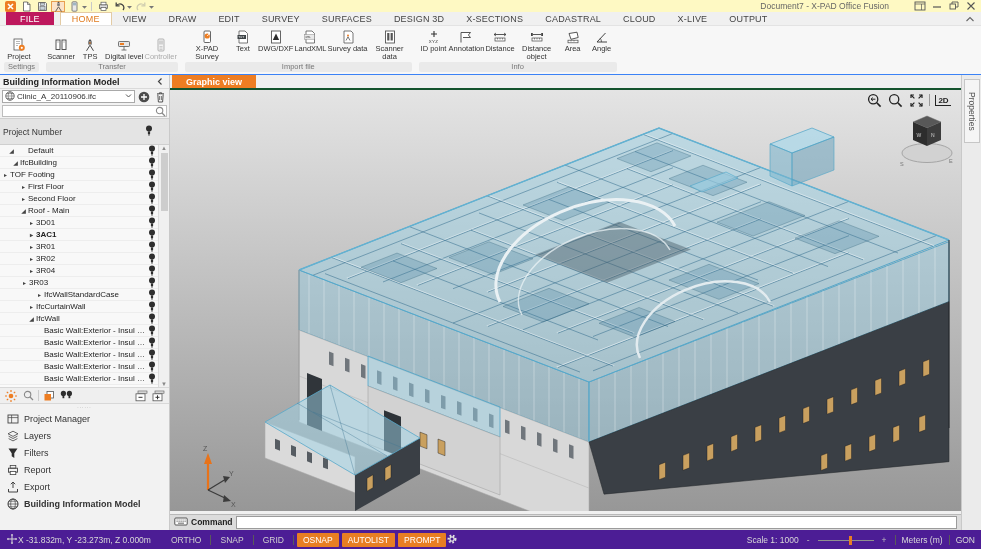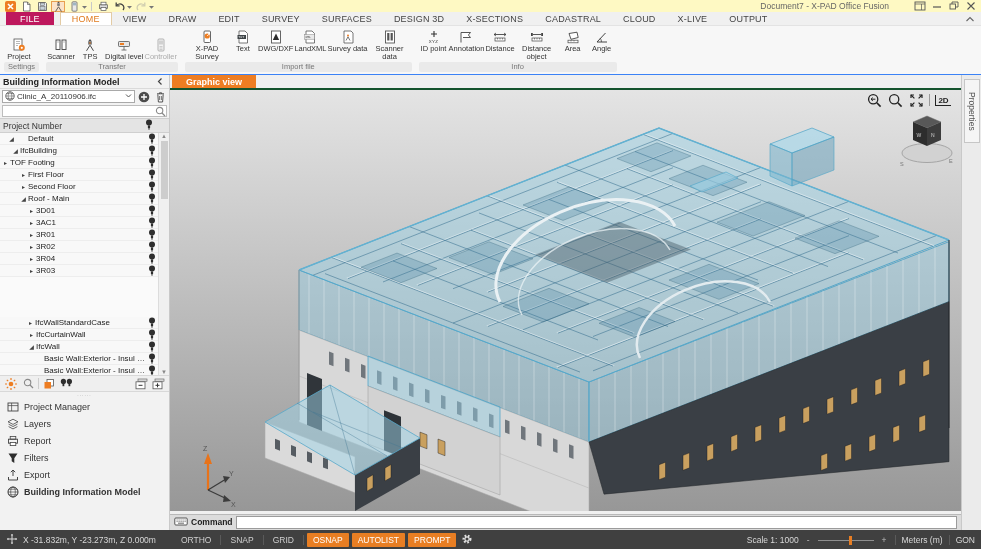--- a/index.html
+++ b/index.html
@@ -37,21 +37,21 @@
 
 .leftpanel{width:170px;background:#f2f2f2;border-right:1px solid #c9c9c9;display:flex;flex-direction:column}
 .lp-head{height:14px;display:flex;align-items:center;padding:0 3px;font-weight:bold;font-size:9px;color:#222;border-bottom:1px solid #dadada}
 .lp-head .lp-col{margin-left:auto;width:12px;display:flex;justify-content:center}
 .lp-row{display:flex;align-items:center;padding:1px 2px;gap:2px}
 .lp-select{flex:1;height:13px;background:#fff;border:1px solid #a9a9a9;display:flex;align-items:center;padding:0 2px;gap:2px;font-size:8px;overflow:hidden;white-space:nowrap}
 .lp-selval{flex:1;overflow:hidden;text-overflow:ellipsis}
 .lp-tool{width:14px;height:13px;display:flex;align-items:center;justify-content:center}
 .lp-search{flex:1;height:12px;border:1px solid #bdbdbd;background:#fff;font-size:8px;padding:0 12px 0 3px;outline:none;font-family:"Liberation Sans",sans-serif}
 .lp-searchicon{margin-left:-14px;width:12px;display:flex;align-items:center}
-.tree-head{height:15px;background:#e4e4e4;border:1px solid #cfcfcf;border-left:none;border-right:none;display:flex;align-items:center;padding:0 3px;font-size:8.5px;color:#333}
+.tree-head{height:27px;background:#e4e4e4;border:1px solid #cfcfcf;border-left:none;border-right:none;display:flex;align-items:center;padding:0 3px;font-size:8.5px;color:#333}
 .tree-head>span:last-child{margin-left:auto;margin-right:13px}
 .tree-wrap{height:242px;position:relative;background:#fafafa;overflow:hidden}
 #tree{position:absolute;left:0;top:0;right:11px}
 .trow{height:12px;display:flex;align-items:center;border-bottom:1px solid #ededed;background:#f8f8f8;font-size:8px;color:#222;white-space:nowrap}
 .texp{width:9px;font-size:6px;color:#444;text-align:center;flex:none}
 .tlabel{overflow:hidden;text-overflow:ellipsis;flex:1}
 .tbulb{flex:none;width:12px;display:flex;justify-content:center}
 .tree-scroll{position:absolute;right:0;top:0;bottom:0;width:11px;background:#f0f0f0;border-left:1px solid #dcdcdc;display:flex;flex-direction:column;align-items:center;font-size:6px;color:#888}
 .ts-thumb{width:7px;height:58px;background:#cdcdcd;margin-top:2px}
 .ts-dn{margin-top:auto}
@@ -73,21 +73,21 @@
 .vtsep{width:1px;height:12px;background:#9a9a9a}
 .vt2dtxt{font-size:8px;font-weight:bold;color:#222;border-left:1.5px solid #222;border-bottom:1.5px solid #222;padding:1px 2px 0 2px}
 .cmdbar{height:19px;background:#dcdcdc;border-top:1px solid #b9b9b9;display:flex;align-items:center;padding:0 4px;gap:3px}
 .cmdlabel{font-size:8.5px;font-weight:bold;color:#222;white-space:nowrap}
 .cmdinput{flex:1;height:13px;border:1px solid #9b9b9b;background:#fff;font-size:9px;padding:0 3px;outline:none;font-family:"Liberation Sans",sans-serif}
 
 .rightstrip{width:20px;background:#ebebeb;border-left:1px solid #c9c9c9}
 .proptab{margin-top:4px;margin-left:2px;width:16px;height:64px;background:#f5f5f5;border:1px solid #c6c6c6;display:flex;align-items:center;justify-content:center}
 .proptab span{writing-mode:vertical-rl;font-size:8.5px;color:#555}
 
-.statusbar{position:absolute;left:0;right:0;bottom:0;height:19px;background:#404040;display:flex;align-items:center;padding:0 6px;gap:5px;color:#d8d8d8;font-size:8.5px}
+.statusbar{position:absolute;left:0;right:0;bottom:0;height:19px;background:#4c1d95;display:flex;align-items:center;padding:0 6px;color:#d8d8d8;font-size:8.5px}
 .coords{white-space:nowrap;margin-right:14px}
 #toggles{display:flex;align-items:center;gap:3px}
 .tg{padding:0 6px;line-height:14px;color:#cfcfcf;white-space:nowrap}
 .tg.on{background:#E87E23;color:#fff;border-radius:1px}
 .sbsep{width:1px;height:10px;background:#5a5a5a}
 .sb-right{margin-left:auto;display:flex;align-items:center;gap:6px}
 .slider{position:relative;width:56px;height:10px}
 .slider .track{position:absolute;left:0;right:0;top:5px;height:1px;background:#8f8f8f}
 .slider .thumb{position:absolute;left:31px;top:1px;width:3px;height:9px;background:#E87E23}
 .sbbtn{color:#bdbdbd;padding:0 2px}
@@ -537,21 +537,21 @@
               <span class="texp">▸</span>
               <span class="tlabel">3D01</span>
               <span class="tbulb">
                 <svg width="8" height="11" viewBox="0 0 8 11">
                   <circle cx="4" cy="3.6" r="3" fill="#2e2e2e"></circle>
                   <rect x="2.9" y="6.4" width="2.2" height="2.6" fill="#2e2e2e"></rect>
                   <rect x="3.1" y="9.4" width="1.8" height="1" fill="#2e2e2e"></rect>
                 </svg>
               </span>
             </div>
-            <div class="trow" style="padding-left: 27px;">
+            <div class="trow" style="padding-left: 27px; font-weight: bold;">
               <span class="texp">▸</span>
               <span class="tlabel">3AC1</span>
               <span class="tbulb">
                 <svg width="8" height="11" viewBox="0 0 8 11">
                   <circle cx="4" cy="3.6" r="3" fill="#2e2e2e"></circle>
                   <rect x="2.9" y="6.4" width="2.2" height="2.6" fill="#2e2e2e"></rect>
                   <rect x="3.1" y="9.4" width="1.8" height="1" fill="#2e2e2e"></rect>
                 </svg>
               </span>
             </div>
@@ -581,32 +581,32 @@
               <span class="texp">▸</span>
               <span class="tlabel">3R04</span>
               <span class="tbulb">
                 <svg width="8" height="11" viewBox="0 0 8 11">
                   <circle cx="4" cy="3.6" r="3" fill="#2e2e2e"></circle>
                   <rect x="2.9" y="6.4" width="2.2" height="2.6" fill="#2e2e2e"></rect>
                   <rect x="3.1" y="9.4" width="1.8" height="1" fill="#2e2e2e"></rect>
                 </svg>
               </span>
             </div>
-            <div class="trow" style="padding-left: 27px;">
+            <div class="trow" style="padding-left: 20px;">
               <span class="texp">▸</span>
               <span class="tlabel">3R03</span>
               <span class="tbulb">
                 <svg width="8" height="11" viewBox="0 0 8 11">
                   <circle cx="4" cy="3.6" r="3" fill="#2e2e2e"></circle>
                   <rect x="2.9" y="6.4" width="2.2" height="2.6" fill="#2e2e2e"></rect>
                   <rect x="3.1" y="9.4" width="1.8" height="1" fill="#2e2e2e"></rect>
                 </svg>
               </span>
             </div>
-            <div class="trow" style="padding-left: 26px; margin-top: 40px;">
+            <div class="trow" style="padding-left: 35px;">
               <span class="texp">▸</span>
               <span class="tlabel">IfcWallStandardCase</span>
               <span class="tbulb">
                 <svg width="8" height="11" viewBox="0 0 8 11">
                   <circle cx="4" cy="3.6" r="3" fill="#2e2e2e"></circle>
                   <rect x="2.9" y="6.4" width="2.2" height="2.6" fill="#2e2e2e"></rect>
                   <rect x="3.1" y="9.4" width="1.8" height="1" fill="#2e2e2e"></rect>
                 </svg>
               </span>
             </div>
@@ -756,34 +756,34 @@
               <svg width="12" height="12" viewBox="0 0 12 12">
                 <path d="M6 1.2 11 3.8 6 6.4 1 3.8z" fill="none" stroke="#444" stroke-width=".8"></path>
                 <path d="M1.6 6.2 6 8.5l4.4-2.3M1.6 8.6 6 10.9l4.4-2.3" fill="none" stroke="#444" stroke-width=".8"></path>
               </svg>
             </span>
             <span>Layers</span>
           </div>
           <div class="nav-item">
             <span class="nic">
               <svg width="12" height="12" viewBox="0 0 12 12">
+                <path d="M1.5 1.5h9L7.3 6.3V11L4.7 9.3V6.3z" fill="#2e2e2e"></path>
+              </svg>
+            </span>
+            <span>Filters</span>
+          </div>
+          <div class="nav-item">
+            <span class="nic">
+              <svg width="12" height="12" viewBox="0 0 12 12">
                 <rect x="1.5" y="4.2" width="9" height="4" fill="none" stroke="#444" stroke-width=".9"></rect>
                 <rect x="3.2" y="1.4" width="5.6" height="2.8" fill="none" stroke="#444" stroke-width=".8"></rect>
                 <rect x="3.2" y="7.4" width="5.6" height="3.2" fill="#fff" stroke="#444" stroke-width=".8"></rect>
               </svg>
             </span>
             <span>Report</span>
-          </div>
-          <div class="nav-item">
-            <span class="nic">
-              <svg width="12" height="12" viewBox="0 0 12 12">
-                <path d="M1.5 1.5h9L7.3 6.3V11L4.7 9.3V6.3z" fill="#2e2e2e"></path>
-              </svg>
-            </span>
-            <span>Filters</span>
           </div>
           <div class="nav-item">
             <span class="nic">
               <svg width="12" height="12" viewBox="0 0 12 12">
                 <path d="M6 1v6M6 1 3.8 3.2M6 1l2.2 2.2" fill="none" stroke="#444" stroke-width="1"></path>
                 <path d="M1.5 8v3h9V8" fill="none" stroke="#444" stroke-width="1"></path>
               </svg>
             </span>
             <span>Export</span>
           </div>

